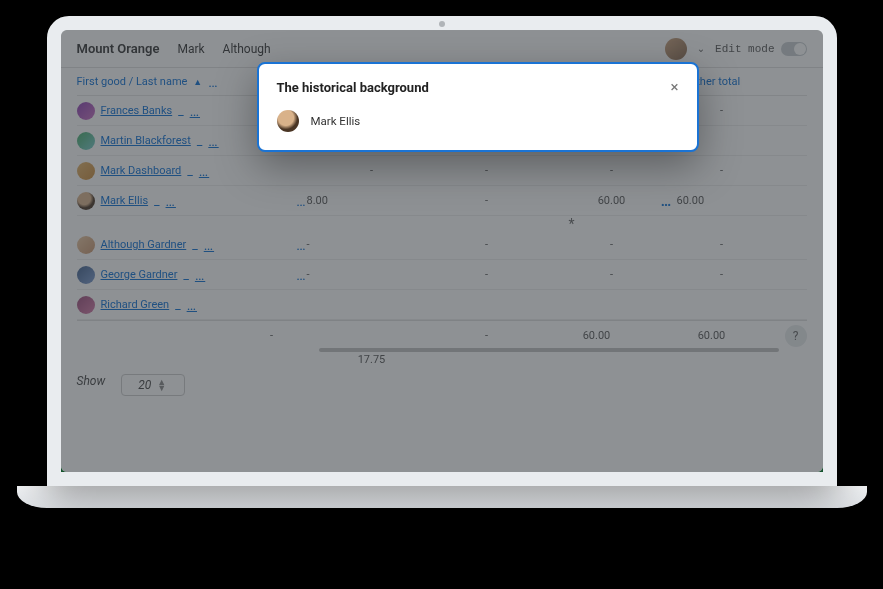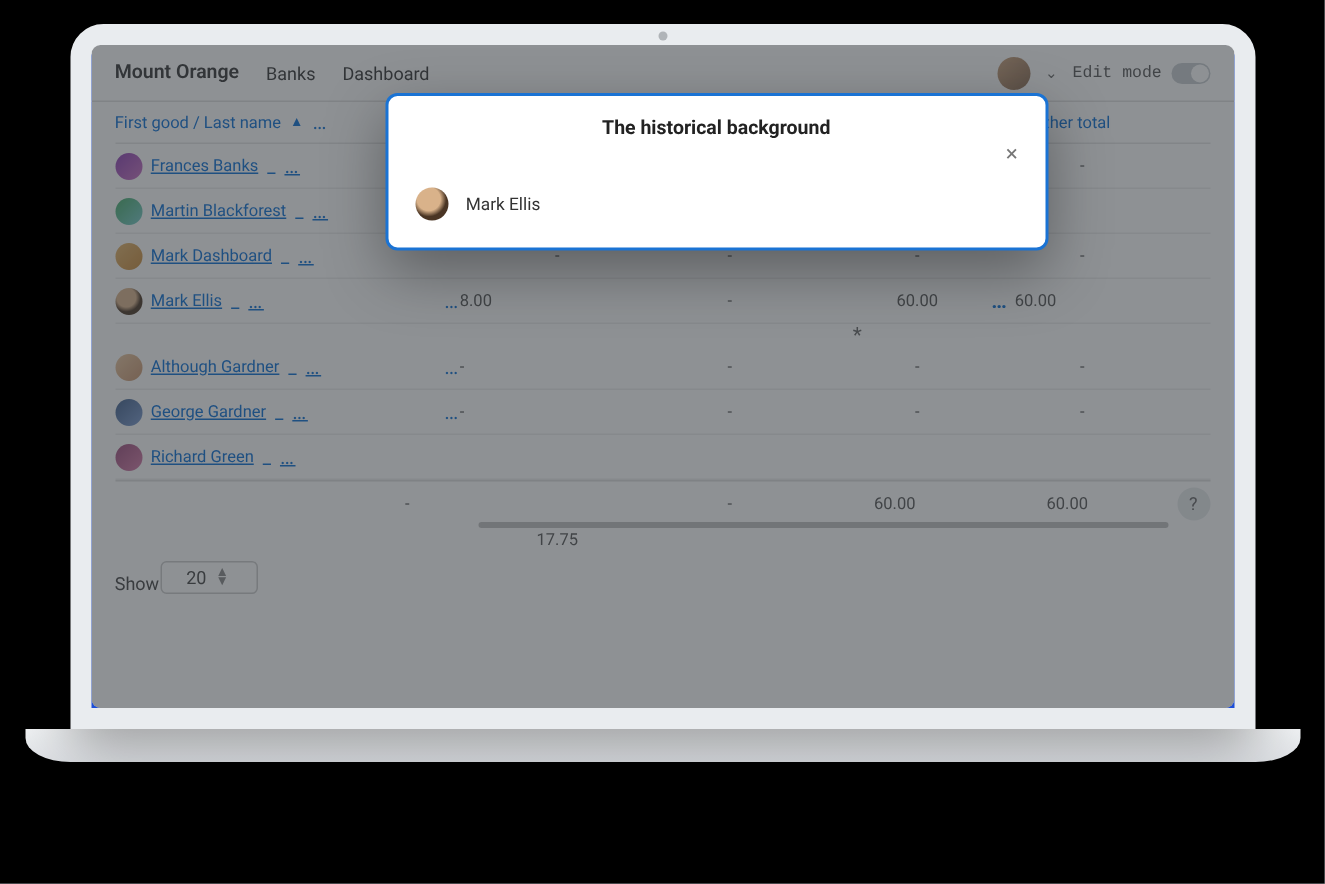--- a/index.html
+++ b/index.html
@@ -15,21 +15,21 @@
   }
   
   .laptop {
     position: absolute;
     left: 50%;
     top: 16px;
     transform: translateX(-50%);
     width: 790px;
   }
   .screen-frame {
-    background: #1d4ed8;
+    background: #14532d;
     border: 14px solid #e9ecef;
     border-radius: 22px 22px 0 0;
     height: 470px;
     position: relative;
     box-shadow: 0 10px 40px rgba(0,0,0,0.4);
   }
   .camera {
     position: absolute;
     top: -9px;
     left: 50%;
@@ -131,21 +131,21 @@
   .footer-row .cell { text-align:center; }
   .help-btn {
     margin-left:auto; width:22px; height:22px; border-radius:50%;
     background:#e7eaec; color:#666; display:flex; align-items:center; justify-content:center;
     font-size:12px;
   }
   .scrollbar {
     height:4px; background:#999; border-radius:2px;
     margin-left:242px; width:460px; margin-top:-2px; opacity:0.6;
   }
-  .show-row { margin-top:22px; display:flex; align-items:flex-end; gap:1px; font-size:12px; color:#444;}
+  .show-row { margin-top:22px; display:flex; align-items:flex-start; gap:16px; font-size:12px; color:#444;font-style:italic;}
   .select {
     border:1px solid #ccc; border-radius:4px; padding:3px 18px 3px 16px; font-size:12px;
     position:relative; display:inline-flex; align-items:center; gap:6px;
   }
   .select .updown { font-size:9px; color:#888; line-height:6px; }
 
   
   .overlay {
     position:absolute; inset:0; background:rgba(50,55,60,0.55);
   }
@@ -155,21 +155,21 @@
     position:absolute;
     top: 32px;
     left: 196px;
     width: 442px;
     background:#fff;
     border:2px solid #1a73d4;
     border-radius:8px;
     box-shadow:0 14px 40px rgba(0,0,0,0.35);
     padding: 14px 18px 18px 18px;
   }
-  .modal-head { display:flex; align-items:center;flex-direction:column; }
+  .modal-head { display:flex; align-items:center; }
   .modal-title { font-weight:700; font-size:13px; color:#222; }
   .modal-close { margin-left:auto; color:#777; font-size:15px; cursor:pointer; }
   .modal-user { display:flex; align-items:center; gap:12px; margin-top:14px; }
   .modal-avatar {
     width:22px; height:22px; border-radius:50%;
     background: radial-gradient(circle at 40% 35%, #d9b28a 0 40%, #4a3524 60%);
   }
   .modal-username { font-size:11.5px; color:#333; }
   .modal-body { margin-top:14px; font-size:11.5px; color:#444; line-height:1.5; }
 
@@ -190,22 +190,22 @@
 
 <div class="laptop">
   <div class="screen-frame">
     <div class="camera"></div>
     <div class="screen">
 
       <div class="app">
 
         <div class="navbar">
           <span class="brand">Mount Orange</span>
-          <span class="nav-link">Banks</span>
-          <span class="nav-link">Dashboard</span>
+          <span class="nav-link">Mark</span>
+          <span class="nav-link">Although</span>
           <div class="nav-right">
             <span class="avatar-sm"></span>
             <span class="chev">⌄</span>
             <div class="editmode">
               <span>Edit mode</span>
               <span class="toggle"></span>
             </div>
           </div>
         </div>
 

